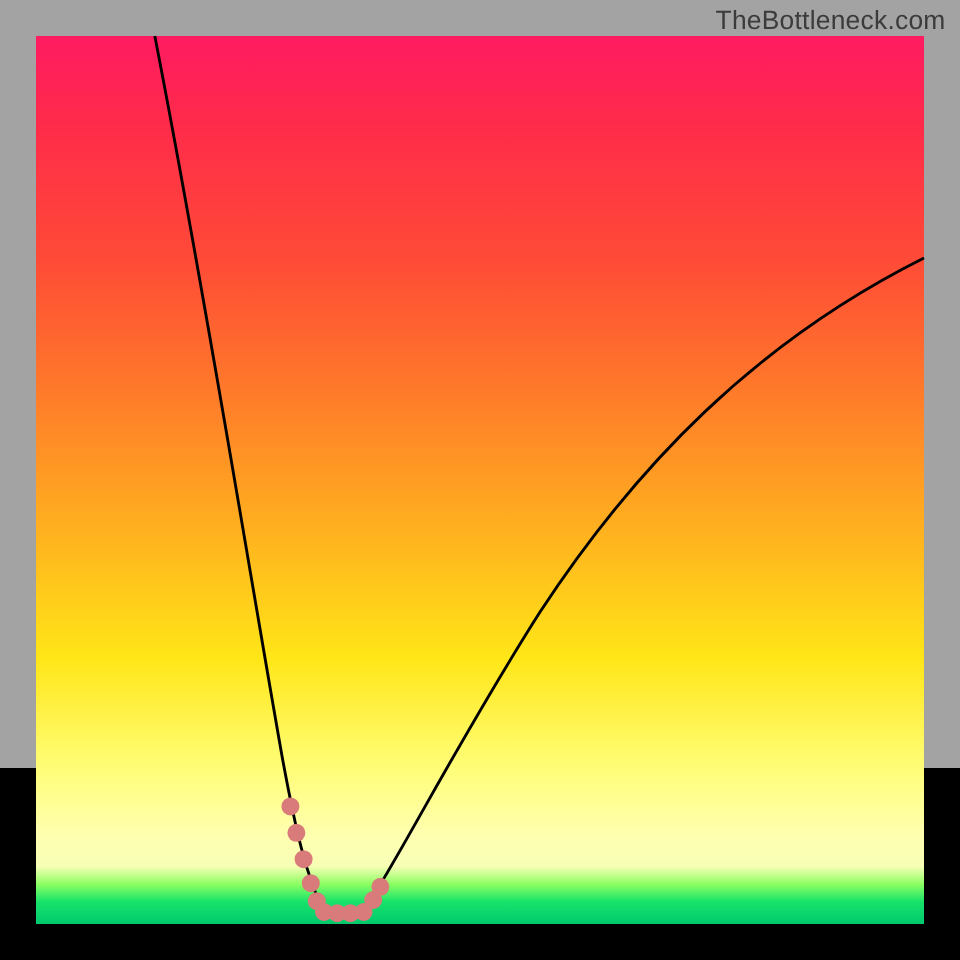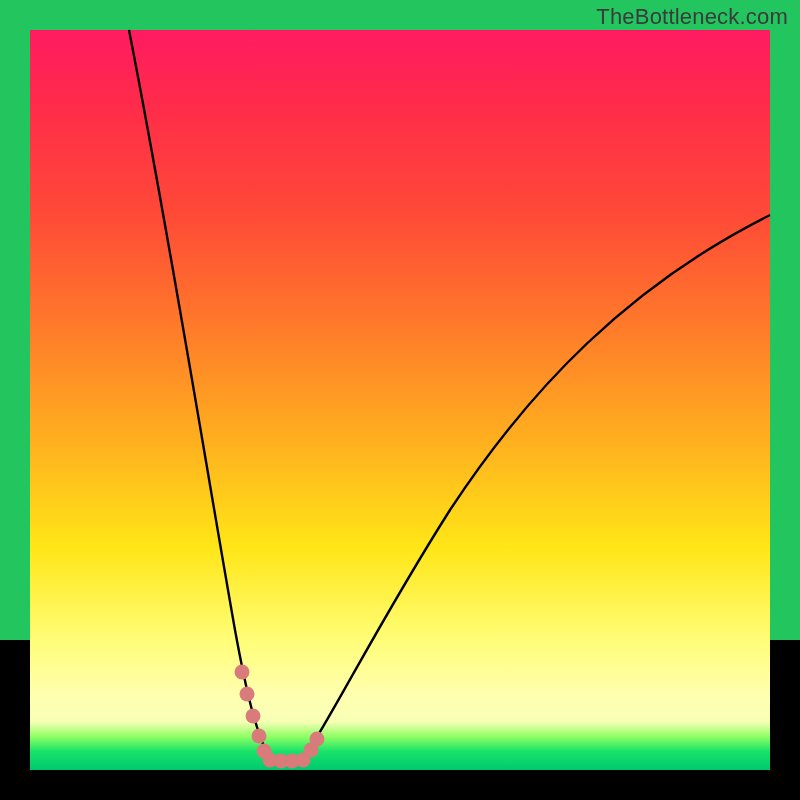--- a/index.html
+++ b/index.html
@@ -8,21 +8,21 @@
     width: 800px;
     height: 800px;
     overflow: hidden;
     background: #000;
     font-family: Arial, Helvetica, sans-serif;
   }
   .frame {
     position: relative;
     width: 800px;
     height: 640px;
-    background: #22c55e;
+    background: #a3a3a3;
   }
   .plot-area {
     position: absolute;
     left: 30px;
     top: 30px;
     width: 740px;
     height: 740px;
     
     background: linear-gradient(
       to bottom,

